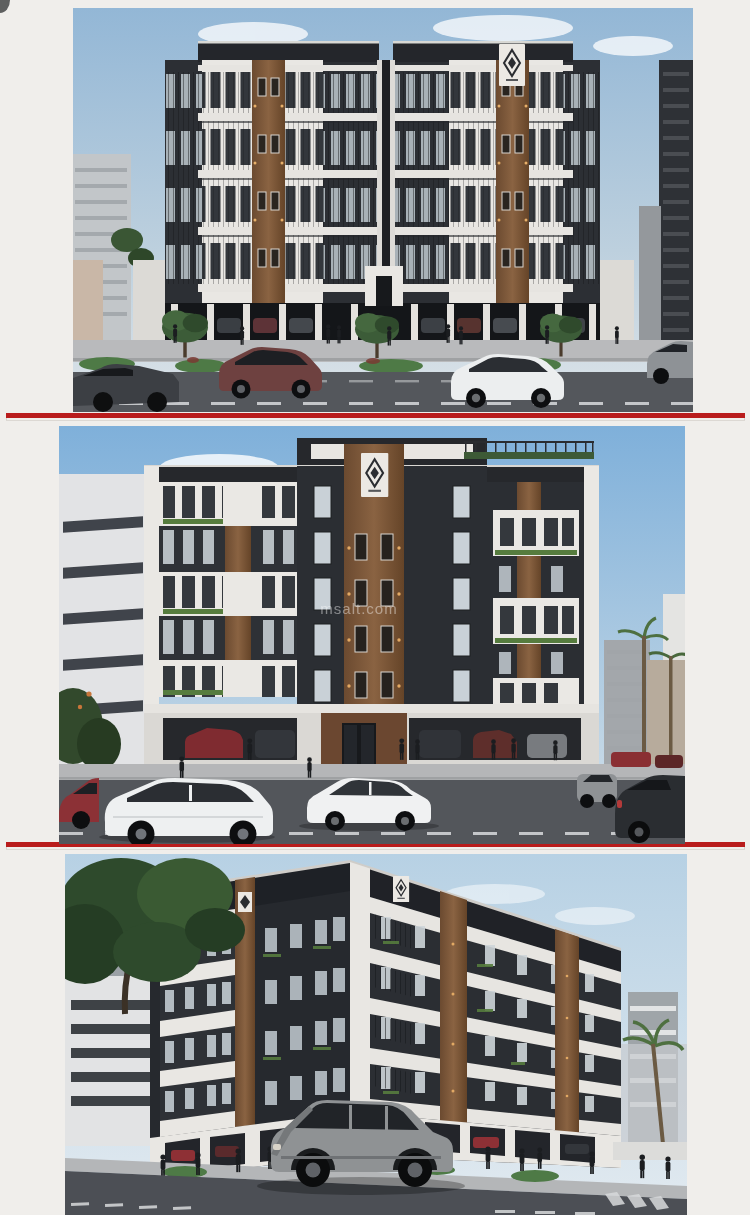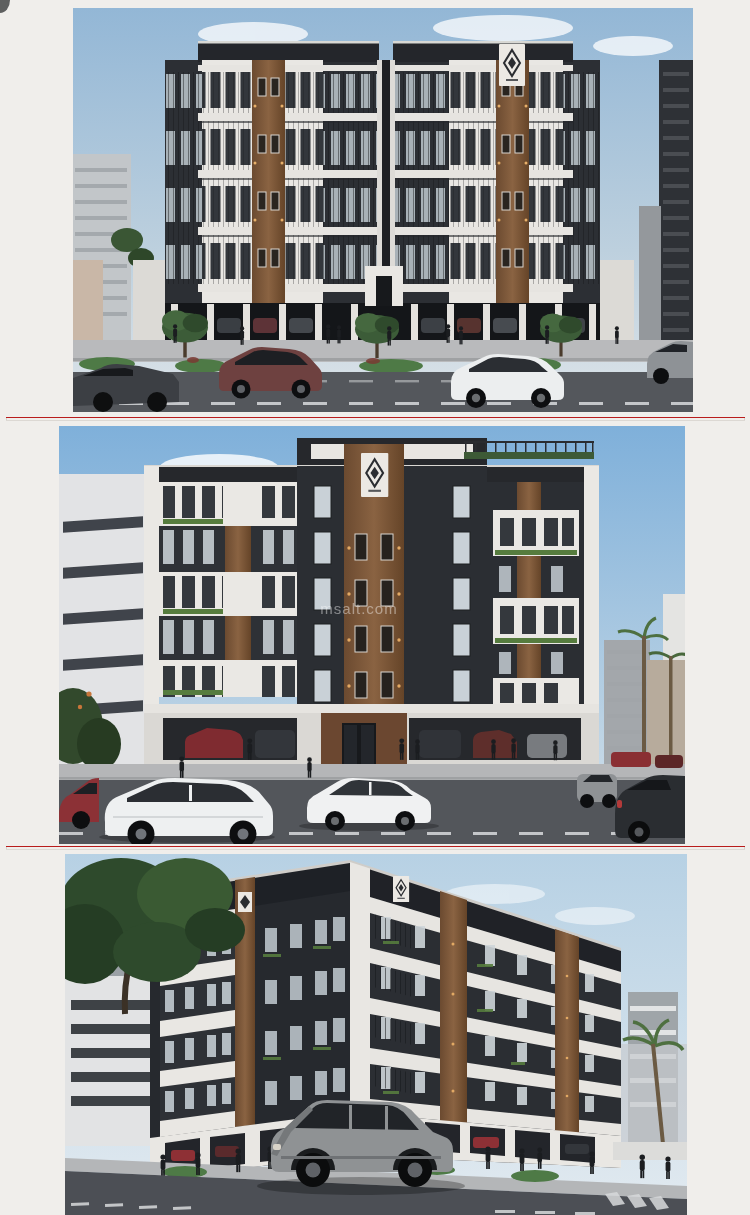--- a/index.html
+++ b/index.html
@@ -1,19 +1,19 @@
 <!DOCTYPE html>
 <html><head>
 <meta charset="utf-8">
 <style>
   html,body{margin:0;padding:0;background:#e9e7e3;font-family:"Liberation Sans",sans-serif;}
   .canvas{position:relative;width:750px;height:1215px;background:#f0eeeb;overflow:hidden;}
   .edge-line{position:absolute;top:0;bottom:0;width:1px;background:#d7d3ce;}
   .edge-left{left:6px;} .edge-right{right:5px;}
-  .photo-card{position:absolute;left:6px;right:5px;background:#f0eeeb;border-top:1px solid #dcd8d3;border-bottom:1px solid #b91c1c;box-sizing:border-box;}
+  .photo-card{position:absolute;left:6px;right:5px;background:#f0eeeb;border-top:1px solid #dcd8d3;border-bottom:5px solid #b91c1c;box-sizing:border-box;}
   .card-1{top:0;height:418px;border-top:none;}
   .card-2{top:420px;height:427px;}
   .card-3{top:849px;height:366px;border-bottom:none;}
   figure.photo{margin:0;position:absolute;line-height:0;}
   .ph1{left:67px;top:8px;width:620px;height:404px;}
   .ph2{left:53px;top:5px;width:626px;height:418px;}
   .ph3{left:59px;top:4px;width:622px;height:362px;}
   figure.photo svg{display:block;width:100%;height:100%;}
   .corner-artifact{position:absolute;left:0;top:0;width:10px;height:13px;background:#4e4f50;border-bottom-right-radius:100%;opacity:.9;z-index:5;}
   .wm{font-family:"Liberation Sans",sans-serif;font-size:15px;letter-spacing:1px;fill:#ffffff;opacity:.42;}

